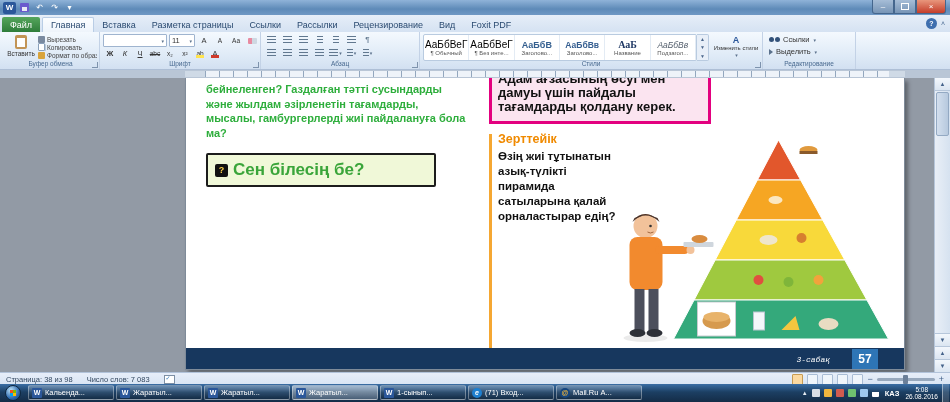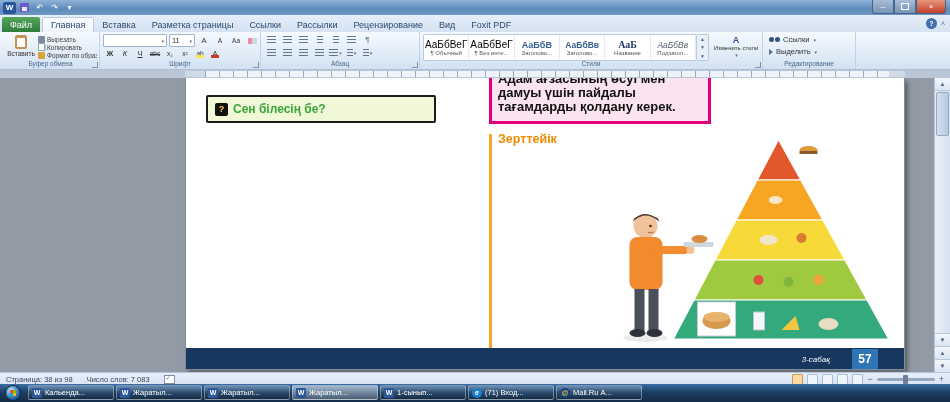--- a/index.html
+++ b/index.html
@@ -131,36 +131,36 @@
 
   .col-left{position:absolute;left:20px;top:4px;width:262px;}
   .q-green{margin:0;color:#2eae3c;font-weight:bold;font-size:11px;line-height:14.5px;}
   .body-text{margin:9px 0 0;font-size:12px;line-height:16px;color:#1a1a1a;text-indent:16px;}
   .bigger{font-size:14px;}
   .fact-box{margin-top:13px;width:212px;border:2px solid #1c1c1c;border-radius:2px;
     background:#f0f8d8;padding:5px 7px;}
   .fact-head{display:flex;align-items:center;gap:5px;}
   .fact-ic{width:13px;height:13px;background:#111;color:#ffd34d;font-size:9px;font-weight:bold;
     display:flex;align-items:center;justify-content:center;border-radius:2px;flex:none;}
-  .fact-title{color:#3aa53a;font-weight:bold;font-size:12px;}
+  .fact-title{color:#3aa53a;font-weight:bold;font-size:17px;}
   .fact-text{margin:4px 0 0;font-size:10.5px;line-height:15px;font-weight:bold;color:#222;}
 
   .tip-box{position:absolute;left:303px;top:-8px;width:222px;height:54px;
     border:3px solid #e3007f;background:#fbe4f0;overflow:hidden;box-sizing:border-box;}
   .tip-text{margin:-4px 0 0;padding:3px 6px;font-size:13px;line-height:14px;font-weight:bold;color:#111;}
 
   .orange-rule{position:absolute;left:303px;top:56px;width:3px;height:214px;background:#f5a732;}
   .research-title{position:absolute;left:312px;top:54px;color:#f08a00;font-weight:bold;font-size:12.5px;}
   .research-text{position:absolute;left:312px;top:71px;width:126px;margin:0;
     font-size:11.5px;line-height:15px;font-weight:bold;color:#111;}
 
   .pyramid-art{position:absolute;left:415px;top:56px;width:290px;height:214px;}
 
   .page-footer{position:absolute;left:0;top:270px;width:720px;height:22px;background:#17375e;}
-  .lesson{position:absolute;right:76px;top:7px;color:#fff;font-size:8px;font-style:italic;}
+  .lesson{position:absolute;right:76px;top:7px;color:#fff;font-size:8px;font-style:italic;font-family:Liberation Mono, monospace;}
   .pagenum{position:absolute;right:28px;top:1px;width:26px;height:20px;background:#2e75b6;
     color:#fff;font-weight:bold;font-size:12px;display:flex;align-items:center;justify-content:center;}
 
   
   .vsb{position:absolute;right:0;top:0;width:15px;height:100%;
     background:linear-gradient(90deg,#e9eff7,#d6e2f0);border-left:1px solid #b6c6da;}
   .vsb-btn{height:12px;display:flex;align-items:center;justify-content:center;
     font-size:6px;color:#44628a;background:linear-gradient(#f3f7fc,#dbe5f1);border-bottom:1px solid #b6c6da;}
   .vsb-thumb{position:absolute;left:1px;right:1px;top:14px;height:42px;
     background:linear-gradient(90deg,#d3dfee,#b7c9de);border:1px solid #93a9c3;border-radius:2px;}
@@ -421,34 +421,36 @@
 <div class="ruler">
   <div class="ruler-band">
       <div class="ruler-white"></div>
     </div>
 </div>
 
 <div class="docarea">
   <div class="page">
 
     <div class="col-left">
+      <p class="q-green">бейнеленген? Газдалған тәтті сусындарды және жылдам әзірленетін тағамдарды, мысалы, гамбургерлерді жиі пайдалануға бола ма?</p>
       <div class="fact-box">
         <div class="fact-head">
           <span class="fact-ic">?</span>
           <span class="fact-title">Сен білесің бе?</span>
         </div>
       </div>
     </div>
 
     <div class="tip-box">
       <p class="tip-text">Адам ағзасының өсуі мен дамуы үшін пайдалы тағамдарды қолдану керек.</p>
     </div>
 
     <div class="orange-rule"></div>
     <div class="research-title">Зерттейік</div>
+    <p class="research-text">Өзің жиі тұтынатын азық-түлікті пирамида сатыларына қалай орналастырар едің?</p>
 
     <svg class="pyramid-art" viewBox="0 0 285 214" xmlns="http://www.w3.org/2000/svg">
 
       <polygon points="175,6 153.9,46 197.1,46" fill="#e2572c" stroke="#fff" stroke-width="1"></polygon>
       <polygon points="153.9,46 132.8,86 219.2,86 197.1,46" fill="#f6a623" stroke="#fff" stroke-width="1"></polygon>
       <polygon points="132.8,86 111.7,126 241.3,126 219.2,86" fill="#f8d93a" stroke="#fff" stroke-width="1"></polygon>
       <polygon points="111.7,126 90.6,166 263.4,166 241.3,126" fill="#9fc93f" stroke="#fff" stroke-width="1"></polygon>
       <polygon points="90.6,166 70,205 285,205 263.4,166" fill="#34a97b" stroke="#fff" stroke-width="1"></polygon>
 
       <ellipse cx="205" cy="16" rx="9" ry="4" fill="#e09a3e"></ellipse>
@@ -553,13 +555,28 @@
       </div>
     <div class="tbtn">
         <span class="app-ic globe">e</span>
         <span>(71) Вход...</span>
       </div>
     <div class="tbtn">
         <span class="app-ic mail">@</span>
         <span>Mail.Ru А...</span>
       </div>
   </div>
+  <div class="tray">
+    <span class="tray-chev">▲</span>
+    <span class="tray-ic ti1"></span>
+    <span class="tray-ic ti2"></span>
+    <span class="tray-ic ti3"></span>
+    <span class="tray-ic ti4"></span>
+    <span class="tray-ic ti5"></span>
+    <span class="tray-ic ti6"></span>
+    <span class="lang">КАЗ</span>
+    <span class="clock">
+      <span>5:08</span><br>
+      <span>26.08.2016</span>
+    </span>
+    <span class="show-desktop"></span>
+  </div>
 </div>
 
 </body></html>

